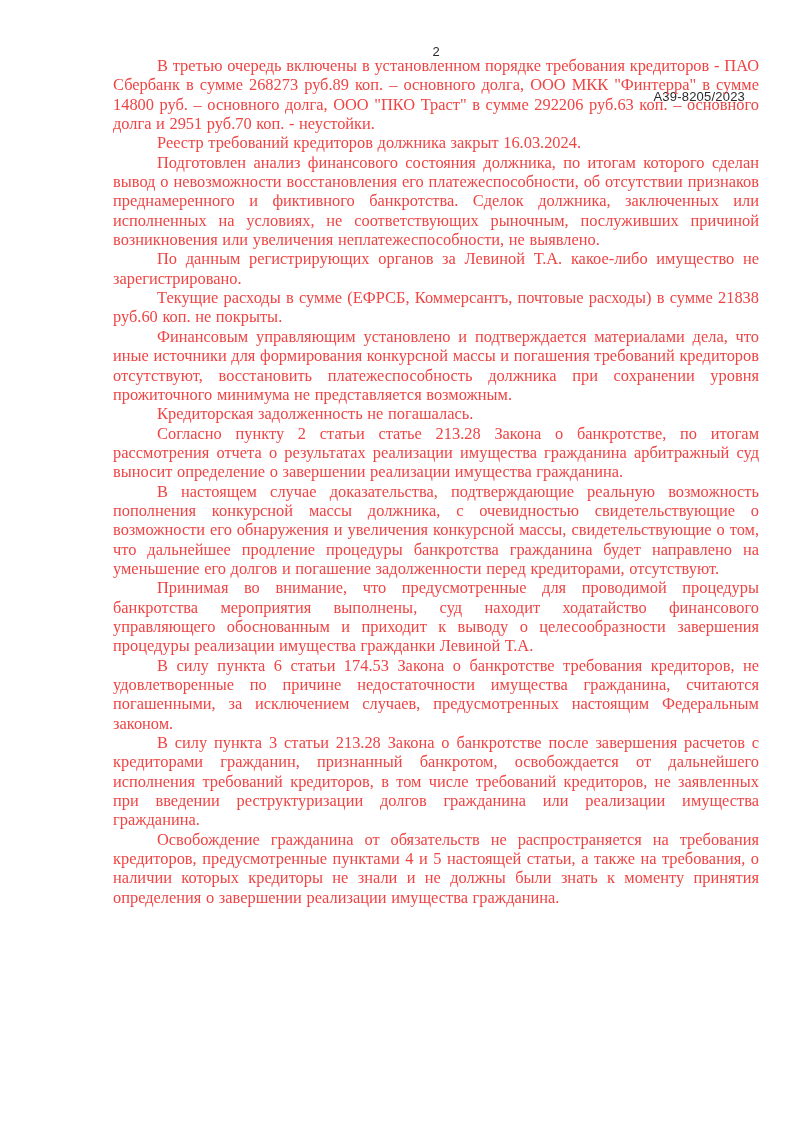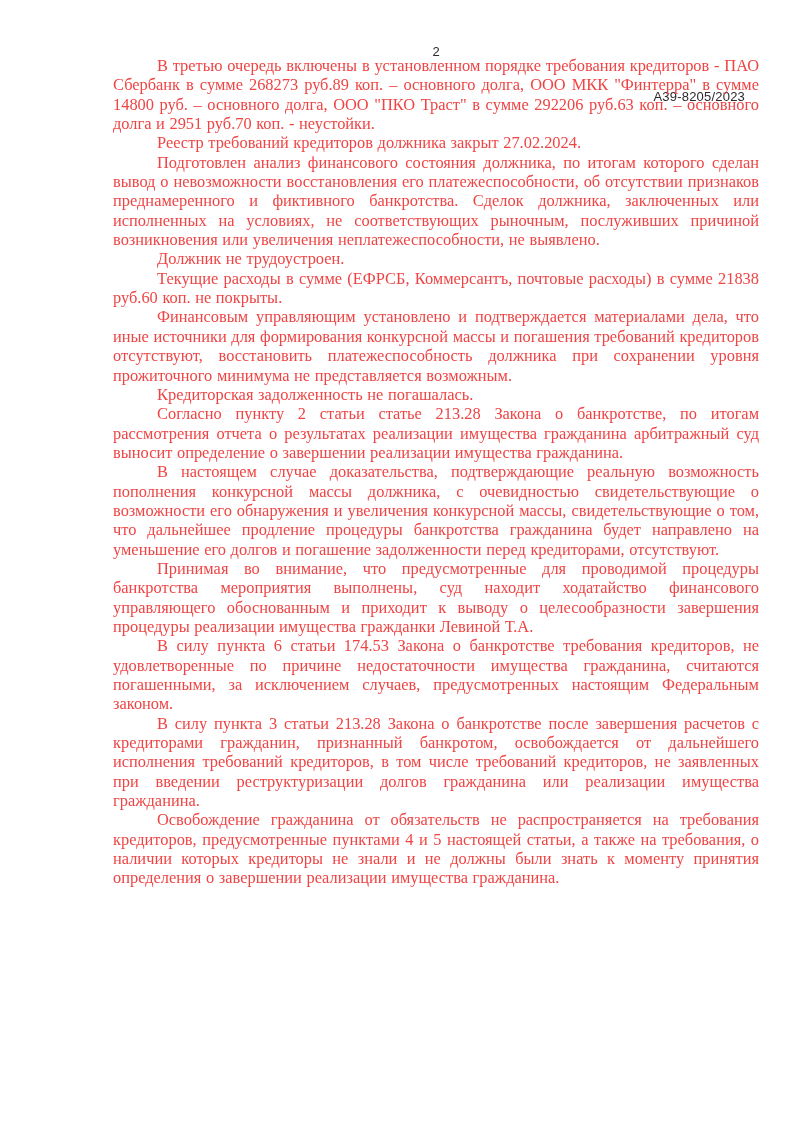--- a/index.html
+++ b/index.html
@@ -69,23 +69,23 @@
 
 <div class="page">
 
   <div class="page-header">
     <span class="page-number">2</span>
     <span class="case-number">А39-8205/2023</span>
   </div>
 
   <div class="doc-body">
     <p>В третью очередь включены в установленном порядке требования кредиторов - ПАО Сбербанк в сумме 268273 руб.89 коп. – основного долга, ООО МКК "Финтерра" в сумме 14800 руб. – основного долга, ООО "ПКО Траст" в сумме 292206 руб.63 коп. – основного долга и 2951 руб.70 коп. - неустойки.</p>
-    <p>Реестр требований кредиторов должника закрыт 27.02.2024.</p>
+    <p>Реестр требований кредиторов должника закрыт 16.03.2024.</p>
     <p>Подготовлен анализ финансового состояния должника, по итогам которого сделан вывод о невозможности восстановления его платежеспособности, об отсутствии признаков преднамеренного и фиктивного банкротства. Сделок должника, заключенных или исполненных на условиях, не соответствующих рыночным, послуживших причиной возникновения или увеличения неплатежеспособности, не выявлено.</p>
-    <p>Должник не трудоустроен.</p>
+    <p>По данным регистрирующих органов за Левиной Т.А. какое-либо имущество не зарегистрировано.</p>
     <p>Текущие расходы в сумме (ЕФРСБ, Коммерсантъ, почтовые расходы) в сумме 21838 руб.60 коп. не покрыты.</p>
     <p>Финансовым управляющим установлено и подтверждается материалами дела, что иные источники для формирования конкурсной массы и погашения требований кредиторов отсутствуют, восстановить платежеспособность должника при сохранении уровня прожиточного минимума не представляется возможным.</p>
     <p>Кредиторская задолженность не погашалась.</p>
     <p>Согласно пункту 2 статьи статье 213.28 Закона о банкротстве, по итогам рассмотрения отчета о результатах реализации имущества гражданина арбитражный суд выносит определение о завершении реализации имущества гражданина.</p>
     <p>В настоящем случае доказательства, подтверждающие реальную возможность пополнения конкурсной массы должника, с очевидностью свидетельствующие о возможности его обнаружения и увеличения конкурсной массы, свидетельствующие о том, что дальнейшее продление процедуры банкротства гражданина будет направлено на уменьшение его долгов и погашение задолженности перед кредиторами, отсутствуют.</p>
     <p>Принимая во внимание, что предусмотренные для проводимой процедуры банкротства мероприятия выполнены, суд находит ходатайство финансового управляющего обоснованным и приходит к выводу о целесообразности завершения процедуры реализации имущества гражданки Левиной Т.А.</p>
     <p>В силу пункта 6 статьи 174.53 Закона о банкротстве требования кредиторов, не удовлетворенные по причине недостаточности имущества гражданина, считаются погашенными, за исключением случаев, предусмотренных настоящим Федеральным законом.</p>
     <p>В силу пункта 3 статьи 213.28 Закона о банкротстве после завершения расчетов с кредиторами гражданин, признанный банкротом, освобождается от дальнейшего исполнения требований кредиторов, в том числе требований кредиторов, не заявленных при введении реструктуризации долгов гражданина или реализации имущества гражданина.</p>
     <p>Освобождение гражданина от обязательств не распространяется на требования кредиторов, предусмотренные пунктами 4 и 5 настоящей статьи, а также на требования, о наличии которых кредиторы не знали и не должны были знать к моменту принятия определения о завершении реализации имущества гражданина.</p>
   </div>

